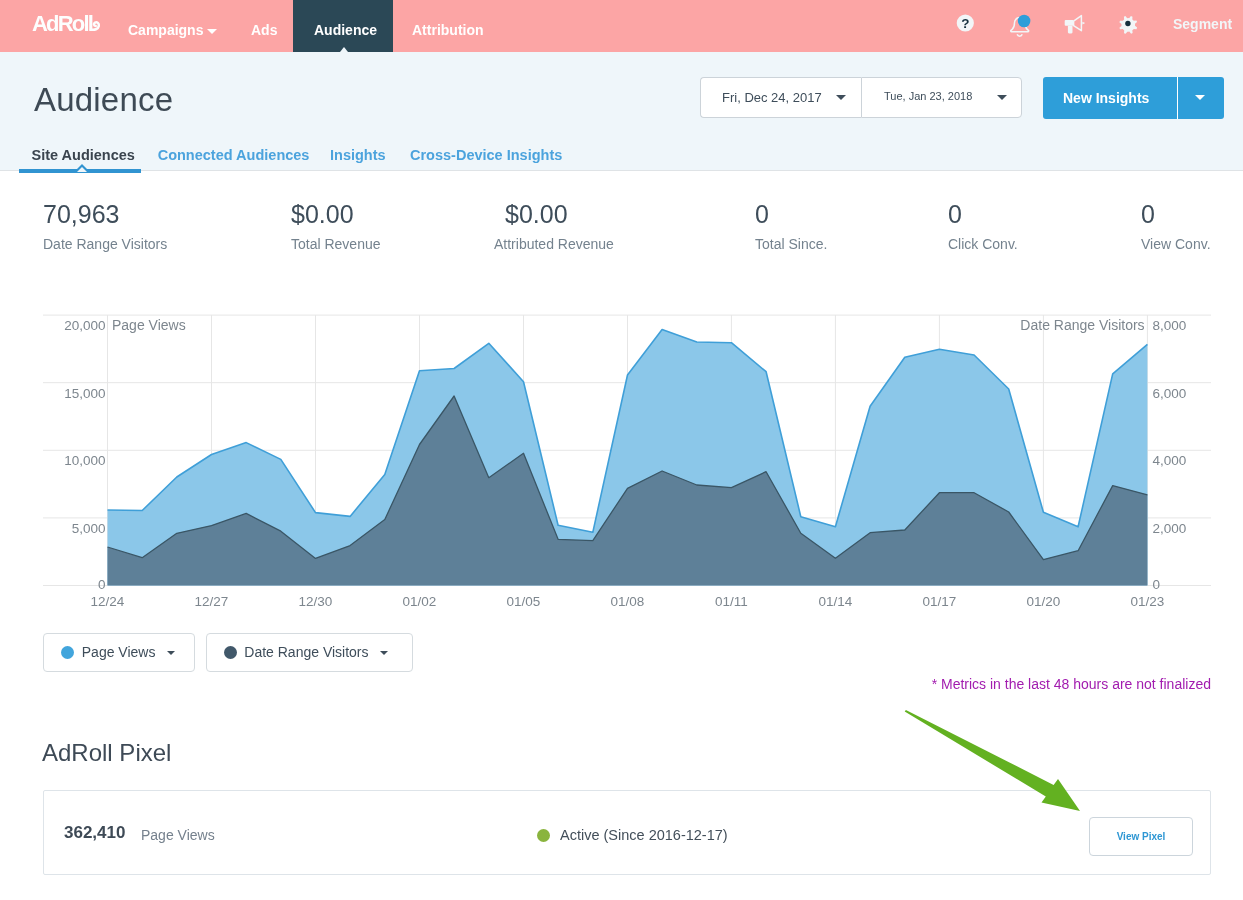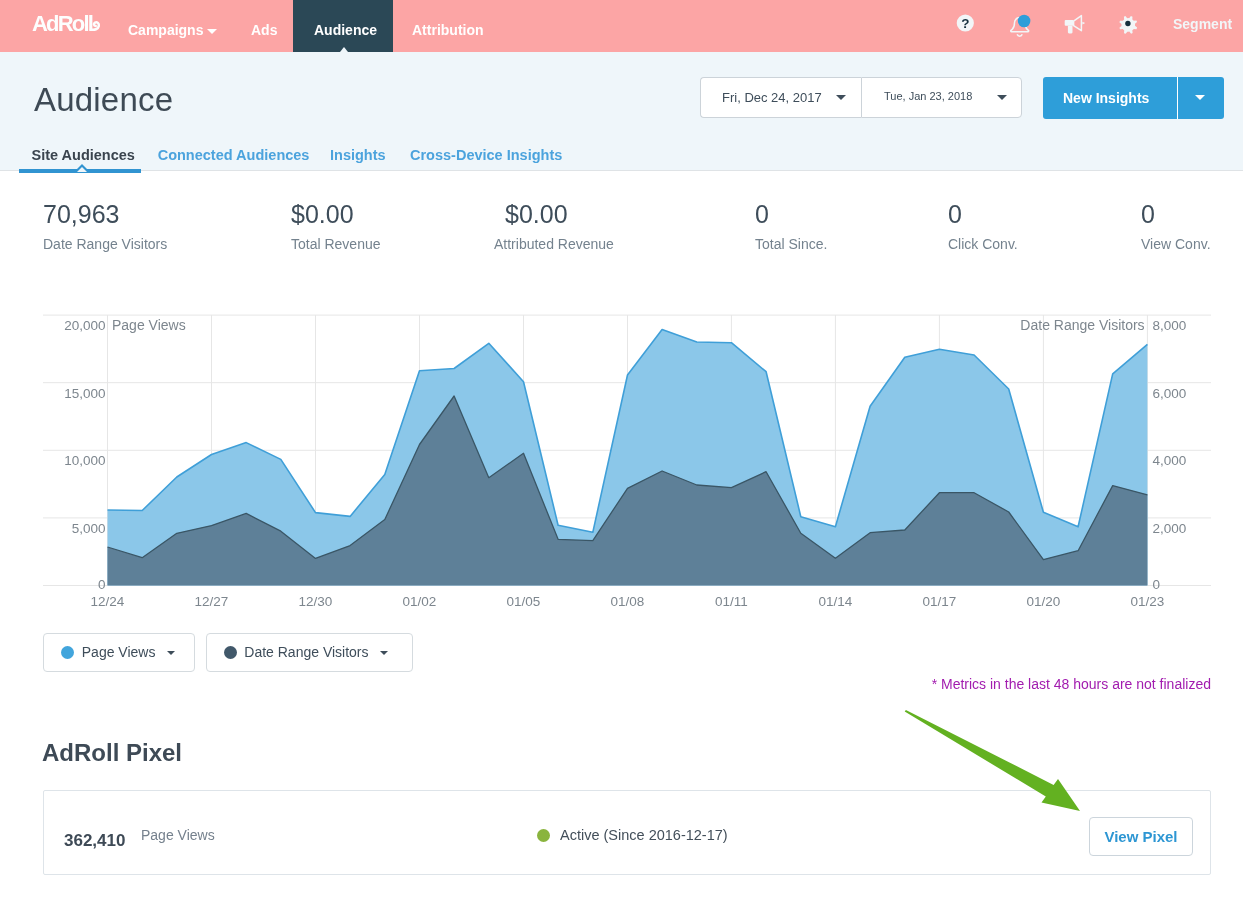--- a/index.html
+++ b/index.html
@@ -17,23 +17,23 @@
 #tabline { position:absolute; left:19px; top:169px; width:122px; height:3.5px; background:#3194d1; }
 #tabnotch1 { position:absolute; left:73.6px; top:163.5px; width:0; height:0; border-left:8px solid transparent; border-right:8px solid transparent; border-bottom:8px solid #3194d1; }
 #tabnotch2 { position:absolute; left:76.6px; top:166.5px; width:0; height:0; border-left:5px solid transparent; border-right:5px solid transparent; border-bottom:5px solid #eff6fa; }
 .dbtn { position:absolute; top:77px; height:41px; background:#fff; border:1px solid #ccd3d9; }
 .statv { position:absolute; top:200px; font-size:25px; color:#3e4d5a; }
 .statl { position:absolute; top:236px; font-size:14px; color:#74828e; }
 .caret { display:inline-block; width:0; height:0; border-left:5px solid transparent; border-right:5px solid transparent; border-top:5px solid #3e4d5a; vertical-align:middle; }
 .legbtn { position:absolute; top:633px; height:39px; background:#fff; border:1px solid #d5dbdf; border-radius:4px; line-height:37px; font-size:14px; color:#3e4d5a; }
 .dot { display:inline-block; width:13px; height:13px; border-radius:50%; vertical-align:-2px; }
 #note { position:absolute; top:676px; right:32px; font-size:14px; color:#a21caf; }
-#pixelh { position:absolute; left:42px; top:738.5px; font-size:24px; color:#3e4a56;font-weight:bold; }
+#pixelh { position:absolute; left:42px; top:738.5px; font-size:24px; color:#3e4a56; }
 #card { position:absolute; left:43px; top:790px; width:1168px; height:85px; background:#fff; border:1px solid #dee4e9; border-radius:2px; }
-#viewpixel { position:absolute; left:1045px; top:26px; width:104px; height:39px; border:1px solid #ccd5dc; border-radius:4px; color:#2d96d3; font-weight:bold; font-size:15px; text-align:center; line-height:37px; background:#fff; }
+#viewpixel { position:absolute; left:1045px; top:26px; width:104px; height:39px; border:1px solid #ccd5dc; border-radius:4px; color:#2d96d3; font-weight:bold; font-size:10px; text-align:center; line-height:37px; background:#fff; }
 </style>
 </head>
 <body>
 <div id="navbar">
   <svg class="abs" style="left:32px;top:7px" width="78" height="36" viewBox="0 0 78 36">
     <text x="0" y="23.5" font-family="Liberation Sans, sans-serif" font-size="22" font-weight="bold" fill="#fdfefe" letter-spacing="-1.8">AdRoll</text>
     <path d="M59,22.6 C62.5,23.4 66.2,22.1 66.8,19 C67.3,16.3 65,14.6 63,15.6 C61.3,16.5 61.7,19 63.7,19" fill="none" stroke="#fdfefe" stroke-width="2.5" stroke-linecap="round"></path>
   </svg>
 </div>
 <div id="navtab"></div>
@@ -149,21 +149,21 @@
 <div class="legbtn" style="left:43px;width:152px;padding-left:17px;">
   <span class="dot" style="background:#42a5dc"></span>&nbsp; Page Views &nbsp;&nbsp;<span class="caret" style="border-top-width:4.5px;border-left-width:4.5px;border-right-width:4.5px;"></span>
 </div>
 <div class="legbtn" style="left:205.5px;width:207px;padding-left:17px;">
   <span class="dot" style="background:#41586a"></span>&nbsp; Date Range Visitors &nbsp;&nbsp;<span class="caret" style="border-top-width:4.5px;border-left-width:4.5px;border-right-width:4.5px;"></span>
 </div>
 <div id="note">* Metrics in the last 48 hours are not finalized</div>
 
 <div id="pixelh">AdRoll Pixel</div>
 <div id="card">
-  <span class="abs" style="left:20px;top:40px;font-size:17px;font-weight:bold;color:#3e4a56;">362,410</span>
+  <span class="abs" style="left:20px;top:32px;font-size:17px;font-weight:bold;color:#3e4a56;">362,410</span>
   <span class="abs" style="left:97px;top:36px;font-size:14px;color:#75818d;">Page Views</span>
   <span class="dot abs" style="left:493px;top:37.5px;background:#8ab43e;"></span>
   <span class="abs" style="left:516px;top:36px;font-size:14.5px;color:#434f5a;">Active (Since 2016-12-17)</span>
   <div id="viewpixel">View Pixel</div>
 </div>
 <svg class="abs" style="left:890px;top:700px" width="210" height="125" viewBox="0 0 210 125">
   <polygon points="15.9,9.9 163.6,84.9 168,79 190,111 151.5,102.5 155.8,96.5 14.7,11.5" fill="#63b121"></polygon>
 </svg>
 
 </body></html>

